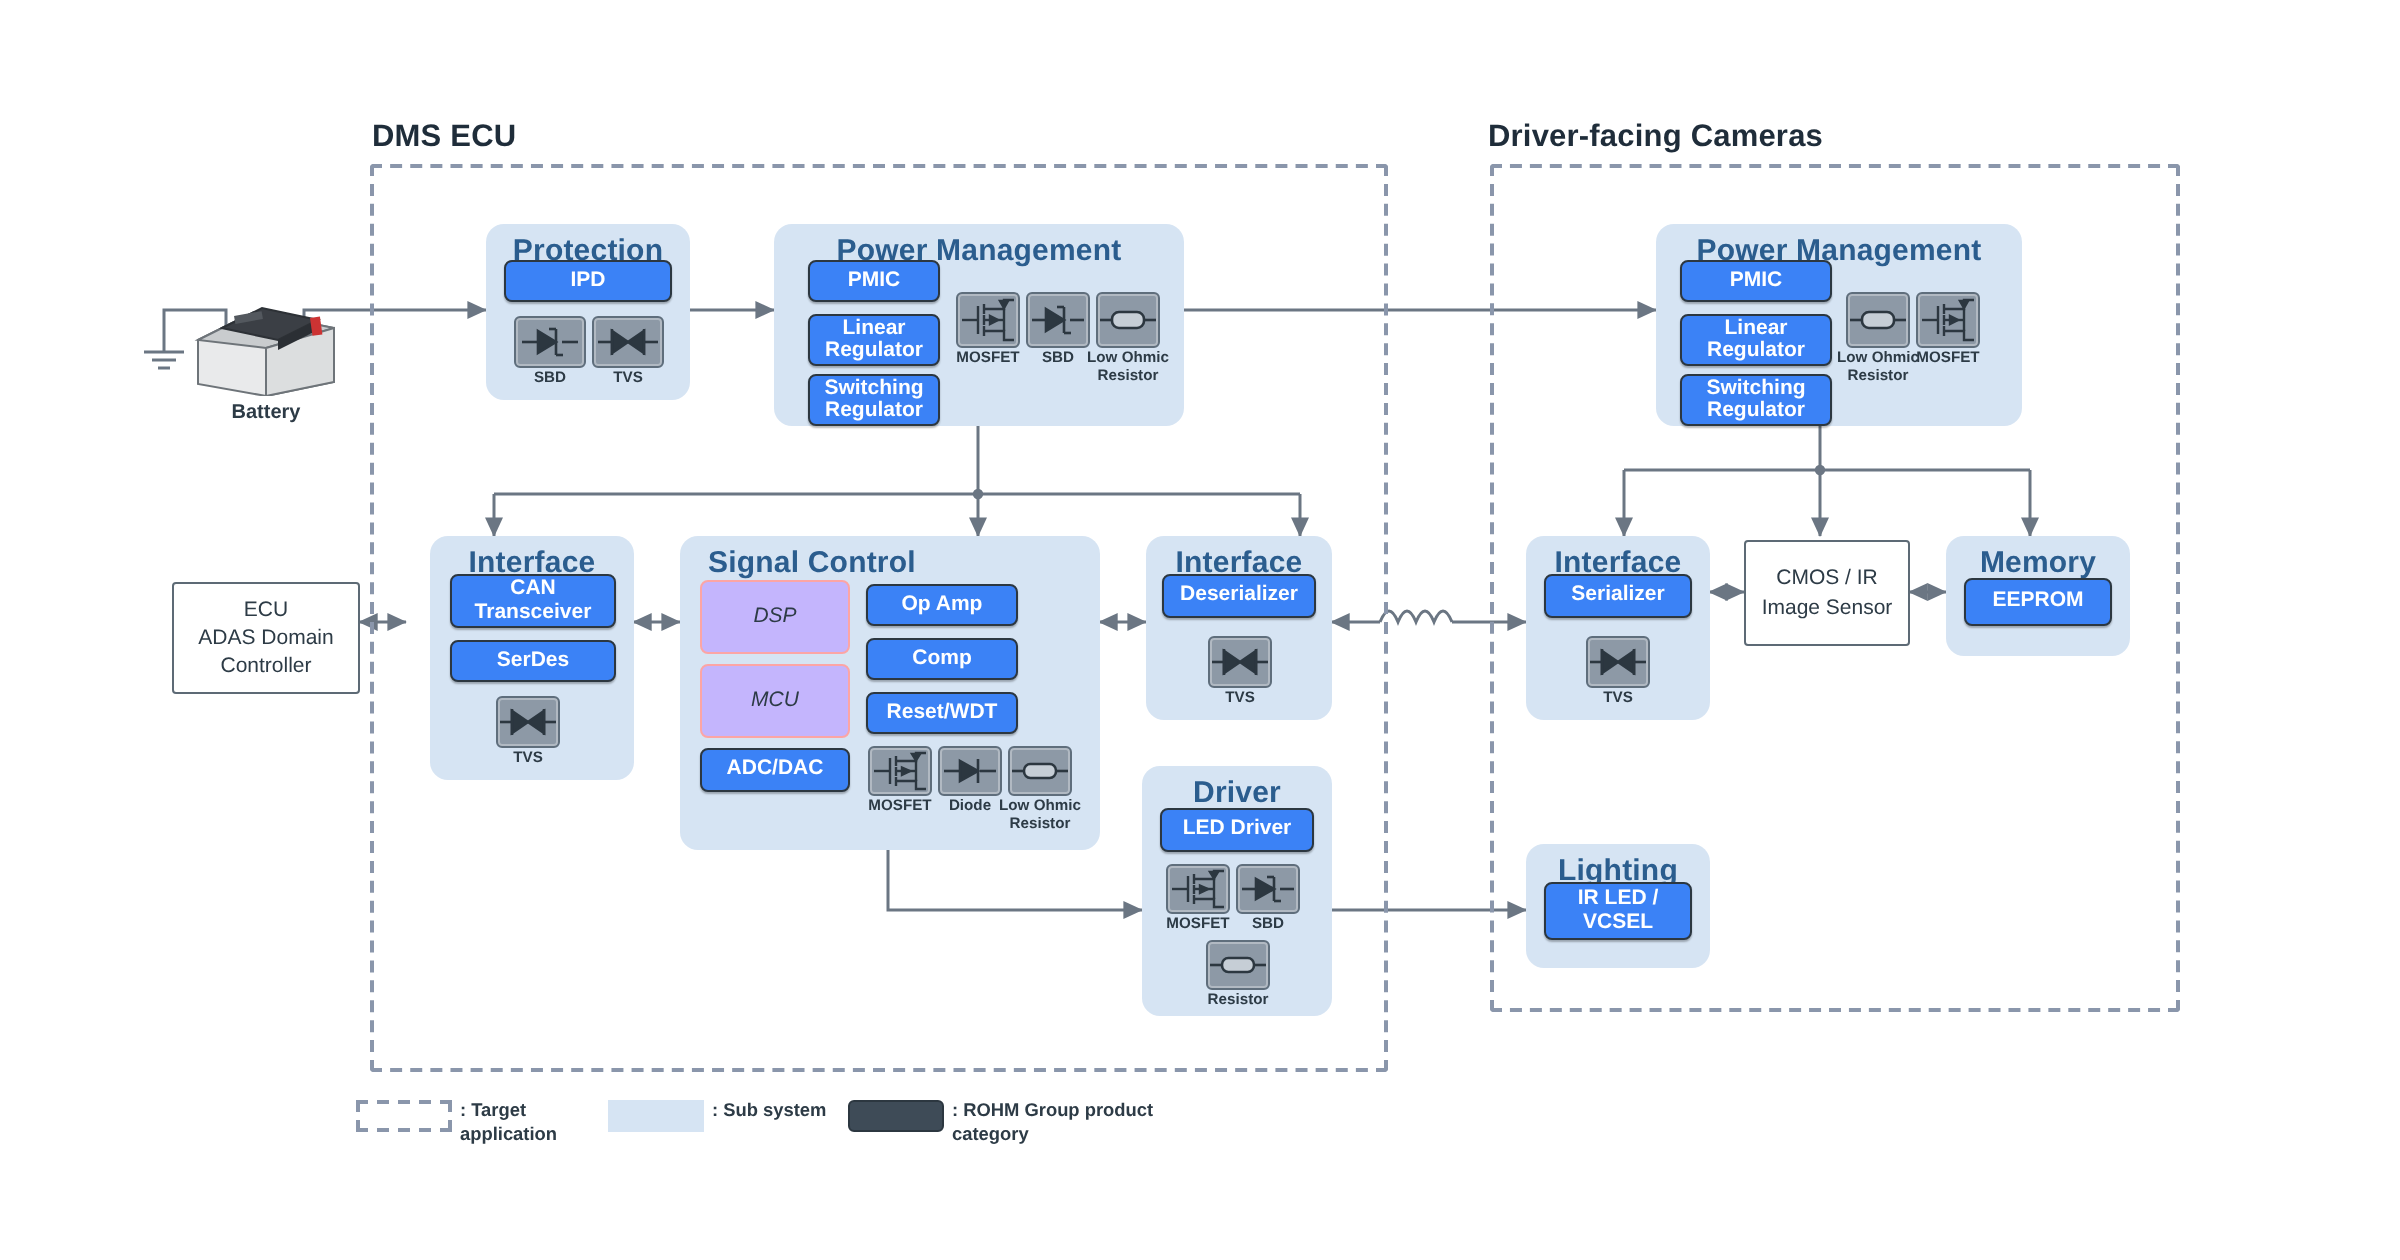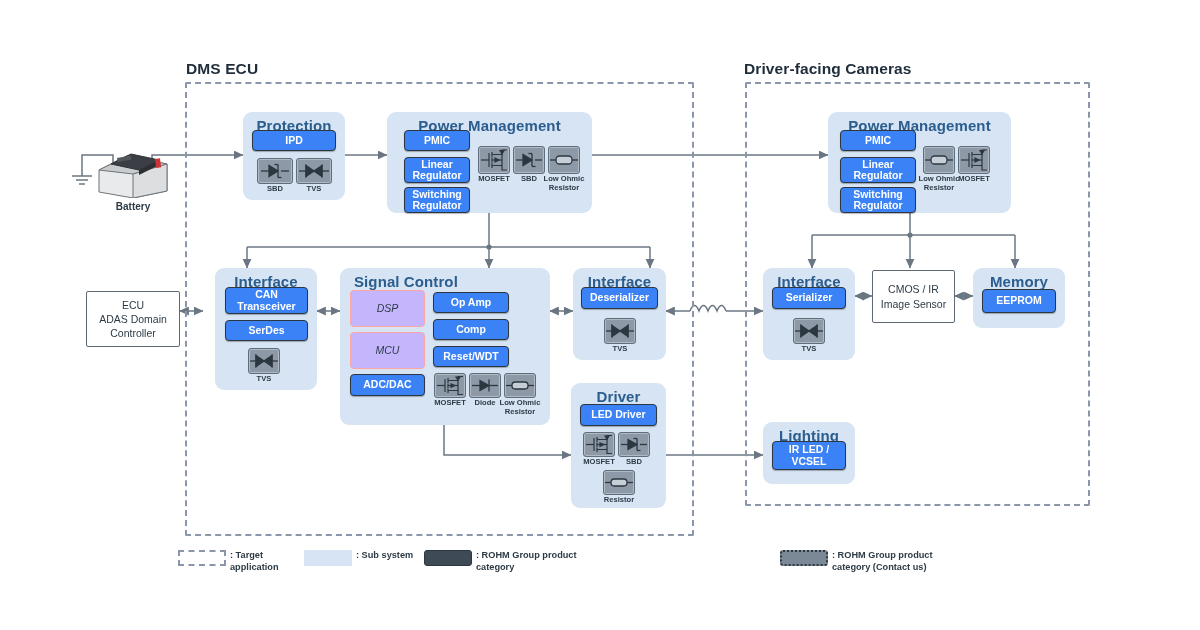--- a/index.html
+++ b/index.html
@@ -445,19 +445,15 @@
       <span class="txt">: Target application</span>
     </div>
     <div class="lg" style="left:126px;top:0px;width:120px;">
       <span class="sw sub"></span>
       <span class="txt">: Sub system</span>
     </div>
     <div class="lg" style="left:246px;top:0px;width:170px;">
       <span class="sw dark"></span>
       <span class="txt" style="width:108px;">: ROHM Group product category</span>
     </div>
-    <div class="lg" style="left:602px;top:0px;width:178px;">
-      <span class="sw dot"></span>
-      <span class="txt" style="width:120px;">: ROHM Group product category (Contact us)</span>
-    </div>
   </div>
 
 </div>
 
 </body></html>

